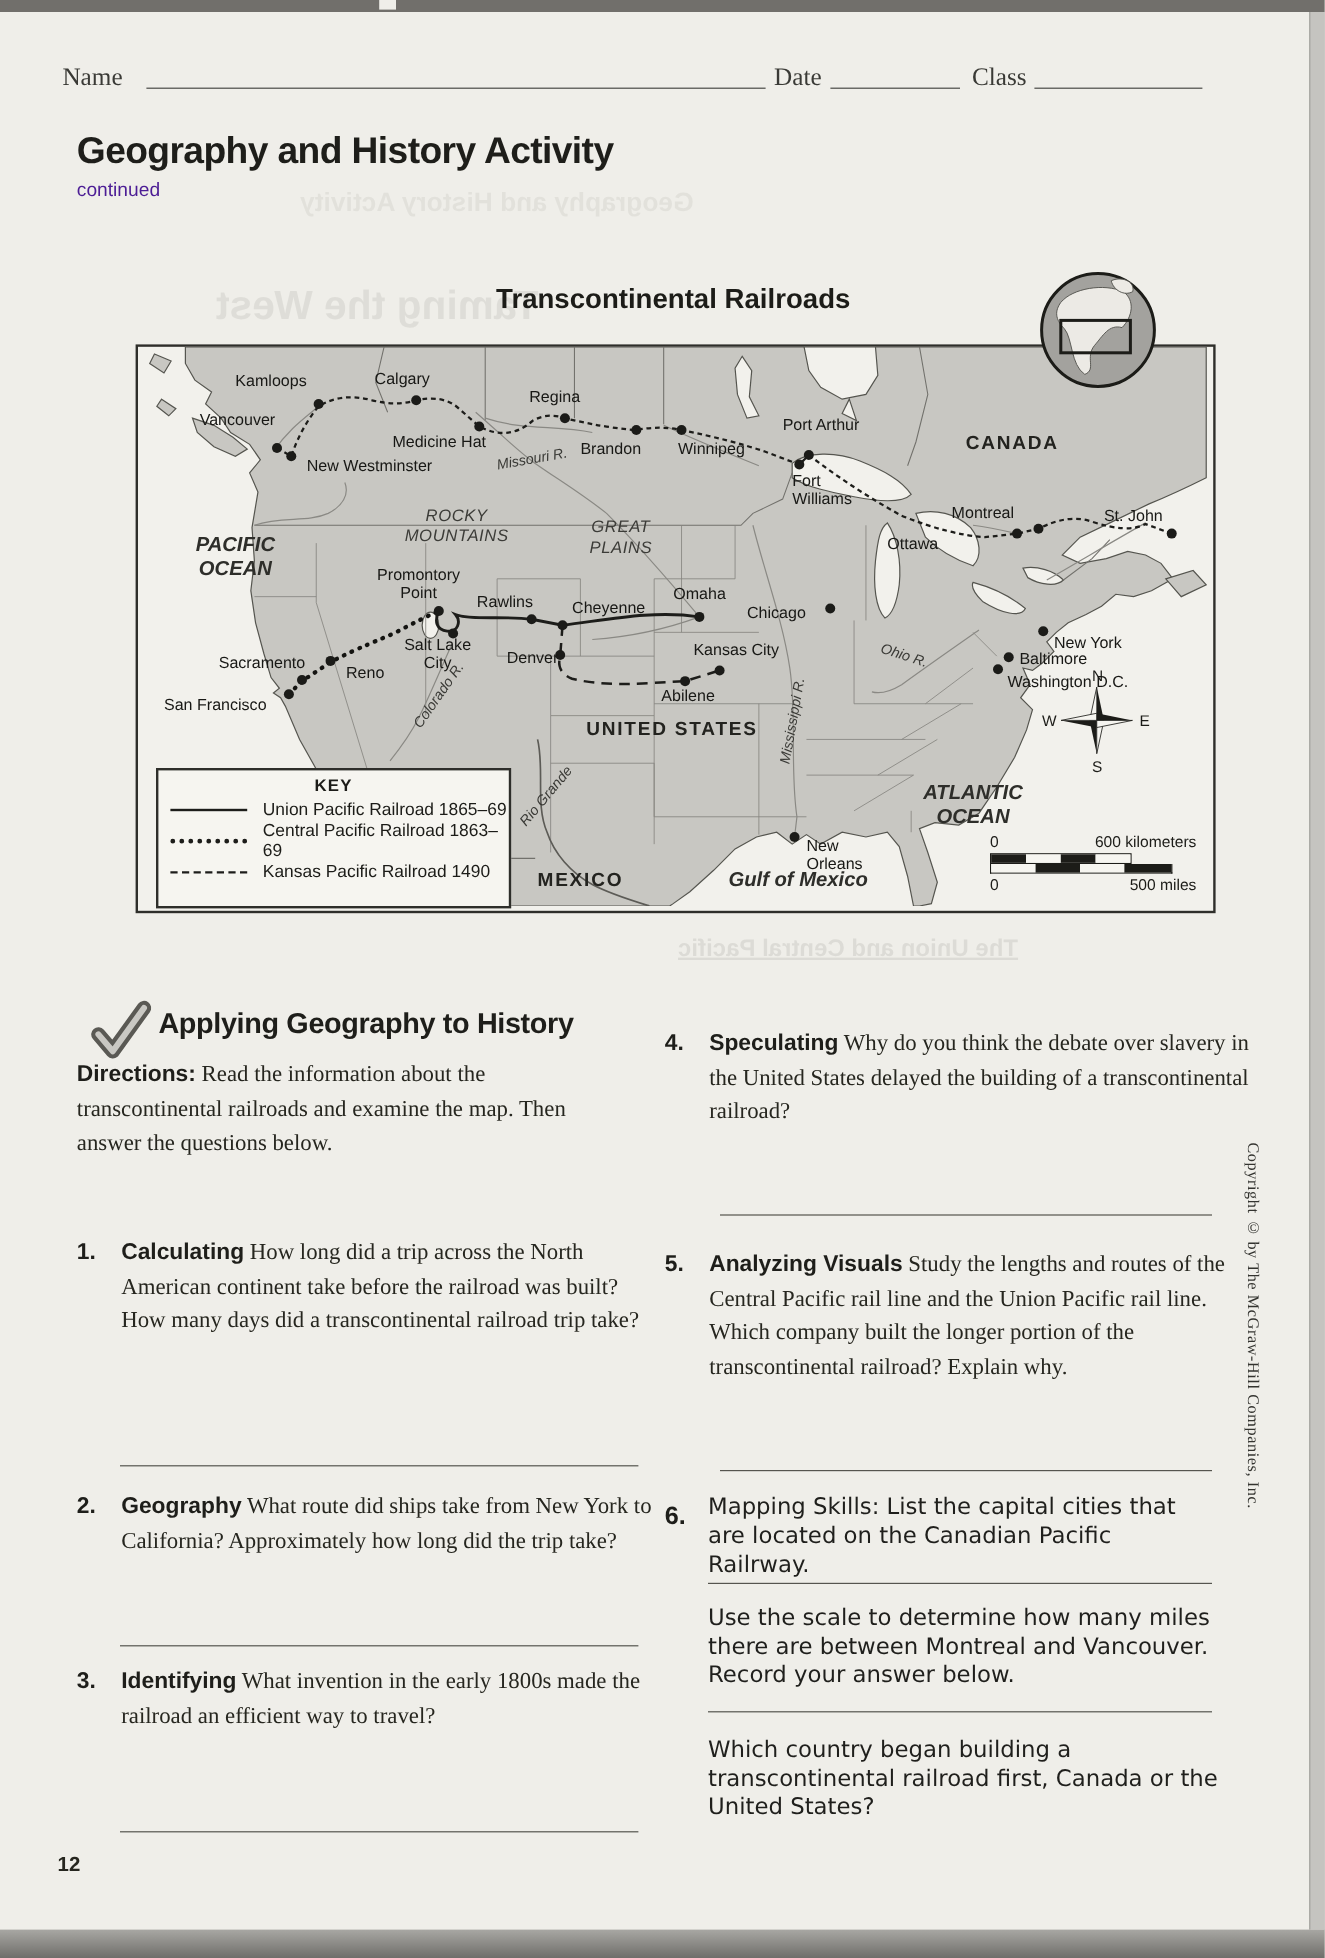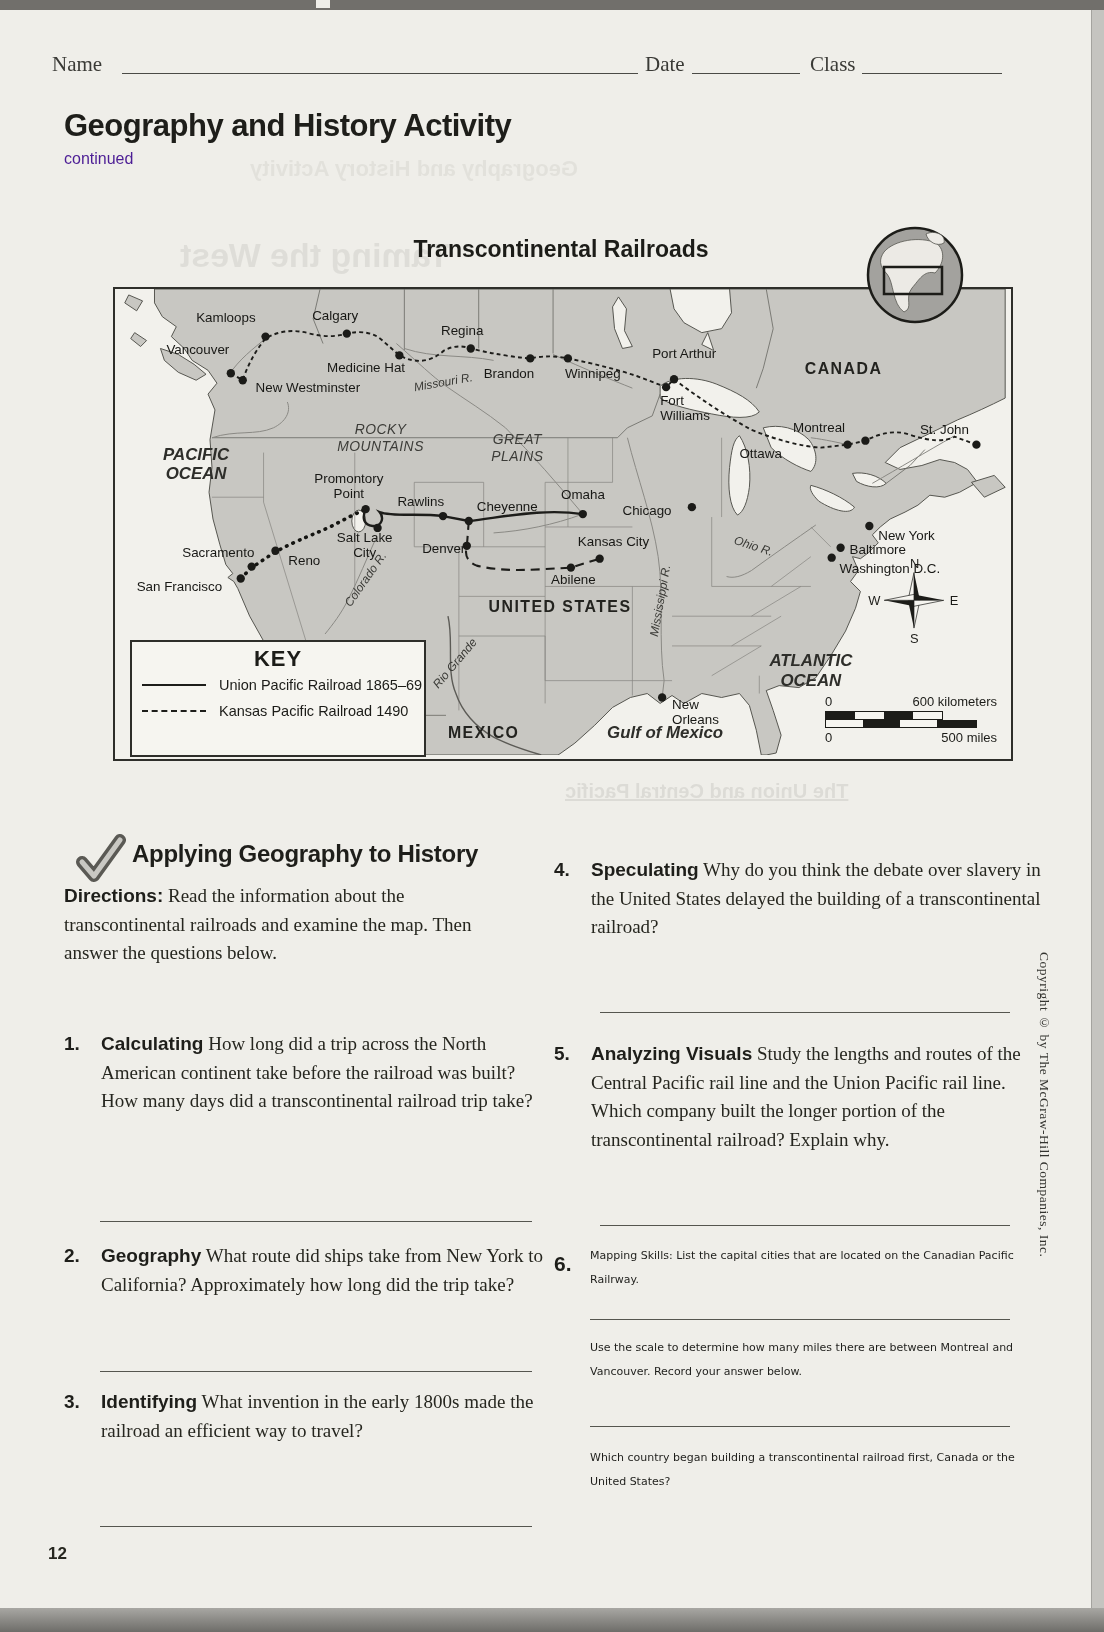--- a/index.html
+++ b/index.html
@@ -23,21 +23,21 @@
   .map-box{left:113px;top:287px;width:896px;height:470px;border:2px solid #2e2e2a;background:#f2f1ec;}
   svg text.city{font:13.5px "Liberation Sans",sans-serif;fill:#181815;}
   svg text.region{font:italic 14px "Liberation Sans",sans-serif;fill:#3c3c38;letter-spacing:0.5px;}
   svg text.country{font:700 16px "Liberation Sans",sans-serif;fill:#23231f;letter-spacing:1.5px;}
   svg text.water{font:italic 700 17px "Liberation Sans",sans-serif;fill:#2e2e2a;}
   svg text.river{font:italic 12px "Liberation Sans",sans-serif;fill:#3a3a36;}
   svg text.compass-letter{font:13px "Liberation Sans",sans-serif;fill:#1c1c18;}
   
   .key-box{left:15px;top:351px;width:296px;height:117px;background:#f6f5f0;border:2px solid #2e2e2a;
            font-family:"Liberation Sans",sans-serif;padding:4px 0 0 0;box-sizing:border-box;}
-  .key-title{text-align:center;font-weight:700;font-size:22px;letter-spacing:1px;color:#1c1c18;}
+  .key-title{text-align:center;font-weight:700;font-size:14px;letter-spacing:1px;color:#1c1c18;}
   .key-row{display:flex;align-items:center;height:26px;padding-left:10px;}
   .key-swatch{width:64px;margin-right:13px;flex:none;}
   .sw-solid{border-top:2.6px solid #1d1d1a;height:0;}
   .sw-dotted{border-top:4px dotted #1d1d1a;height:0;}
   .sw-dashed{border-top:2.6px dashed #1d1d1a;height:0;}
   .sw-finedash{height:2px;background:repeating-linear-gradient(90deg,#1d1d1a 0 4px,transparent 4px 7px);}
   .key-label{font-size:14.5px;color:#1c1c18;}
   
   .scale{left:710px;top:405px;width:172px;font-family:"Liberation Sans",sans-serif;font-size:13px;color:#1c1c18;}
   .scale-row{display:flex;justify-content:space-between;margin:0 0 2px 0;}
@@ -47,21 +47,21 @@
   .bar-mi{width:150px;} .bar-km{width:116px;}
   
   .serif{font-size:19px;line-height:28.5px;color:#26261f;}
   .qnum{font-family:"Liberation Sans",sans-serif;font-weight:700;font-size:19px;color:#1e1e1a;}
   .qlabel{font-family:"Liberation Sans",sans-serif;font-weight:700;font-size:19px;color:#1e1e1a;}
   .question{padding-left:37px;}
   .question .qnum{position:absolute;left:0;top:0;}
   .ans-line{border-bottom:1.7px solid #55554f;height:1px;}
   .heading2{font-family:"Liberation Sans",sans-serif;font-weight:700;font-size:24px;
             letter-spacing:-0.3px;color:#1e1e1a;}
-  .typed{font-family:"DejaVu Sans",sans-serif;font-size:11px;line-height:24px;color:#1f1f1c;}
+  .typed{font-family:"DejaVu Sans",sans-serif;font-size:19px;line-height:24px;color:#1f1f1c;}
   .q6num{font-family:"Liberation Sans",sans-serif;font-weight:700;font-size:21px;color:#1e1e1a;}
   .copyright{font-size:13.5px;color:#33332f;writing-mode:vertical-rl;letter-spacing:0.5px;}
   .pagenum{font-family:"Liberation Sans",sans-serif;font-weight:700;font-size:17px;color:#26261f;}
   
   .bleed{transform:scaleX(-1);color:#76756d;opacity:0.13;filter:blur(0.6px);
          font-family:"Liberation Sans",sans-serif;font-weight:700;white-space:nowrap;}
 </style>
 </head>
 <body>
 
@@ -269,20 +269,24 @@
 
     
     <div class="abs key-box">
       <div class="key-title">KEY</div>
       <div id="key-rows">
           <div class="key-row">
             <span class="key-swatch sw-solid"></span>
             <span class="key-label">Union Pacific Railroad 1865–69</span>
           </div>
           <div class="key-row">
+            <span class="key-swatch sw-dotted"></span>
+            <span class="key-label">Central Pacific Railroad 1863–69</span>
+          </div>
+          <div class="key-row">
             <span class="key-swatch sw-dashed"></span>
             <span class="key-label">Kansas Pacific Railroad 1490</span>
           </div>
         </div>
     </div>
 
     
     <div class="abs scale">
       <div class="scale-row">
         <span>0</span>

